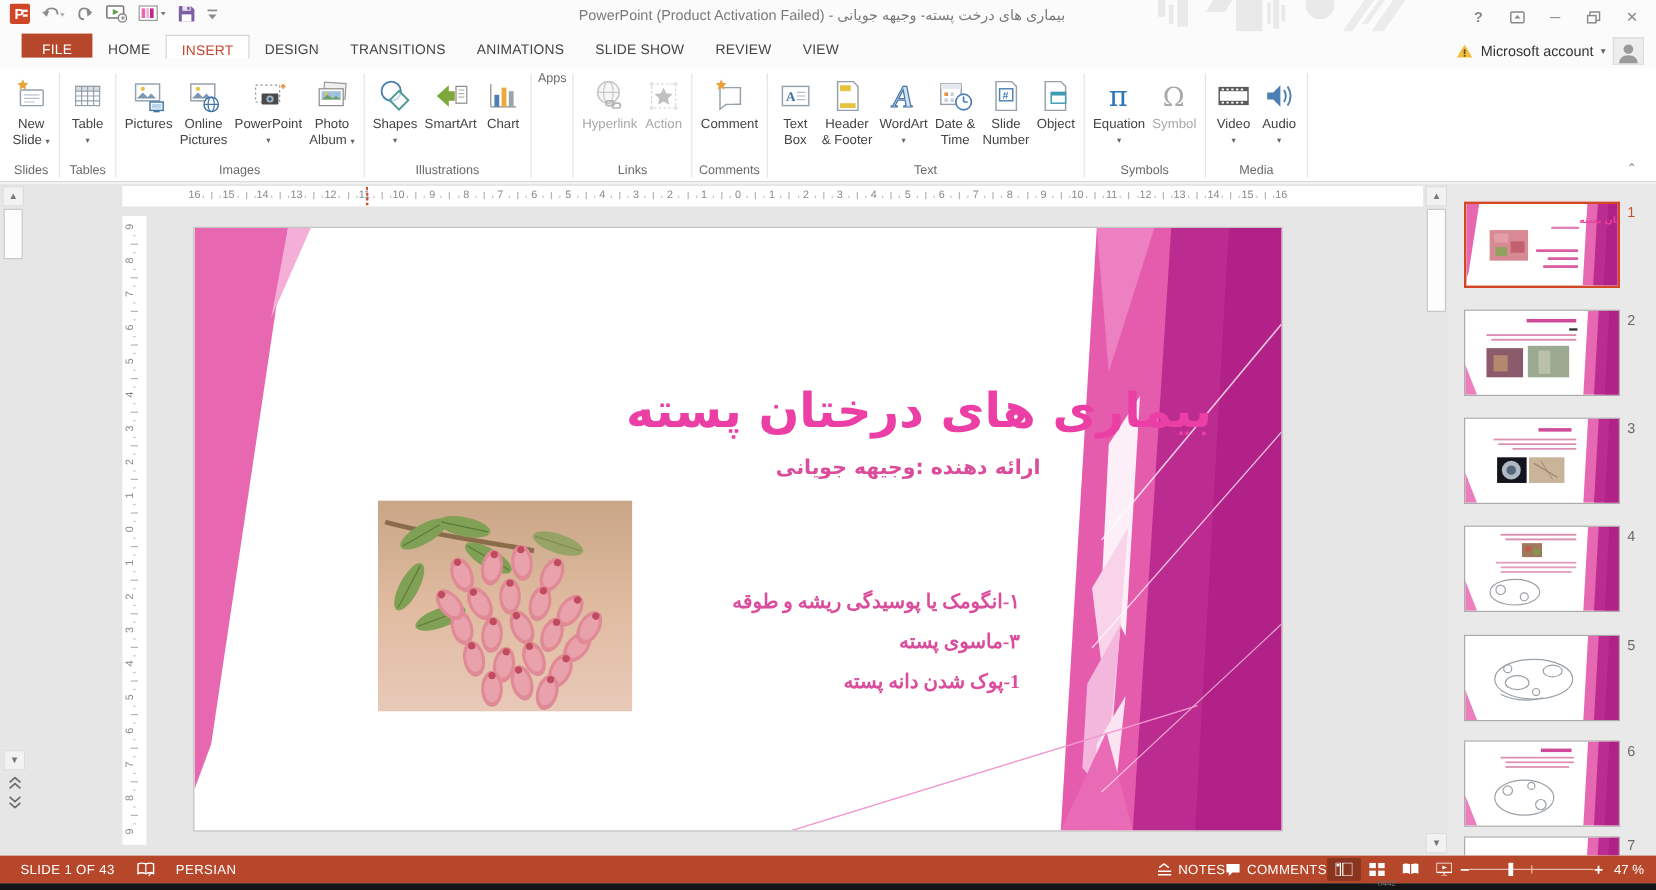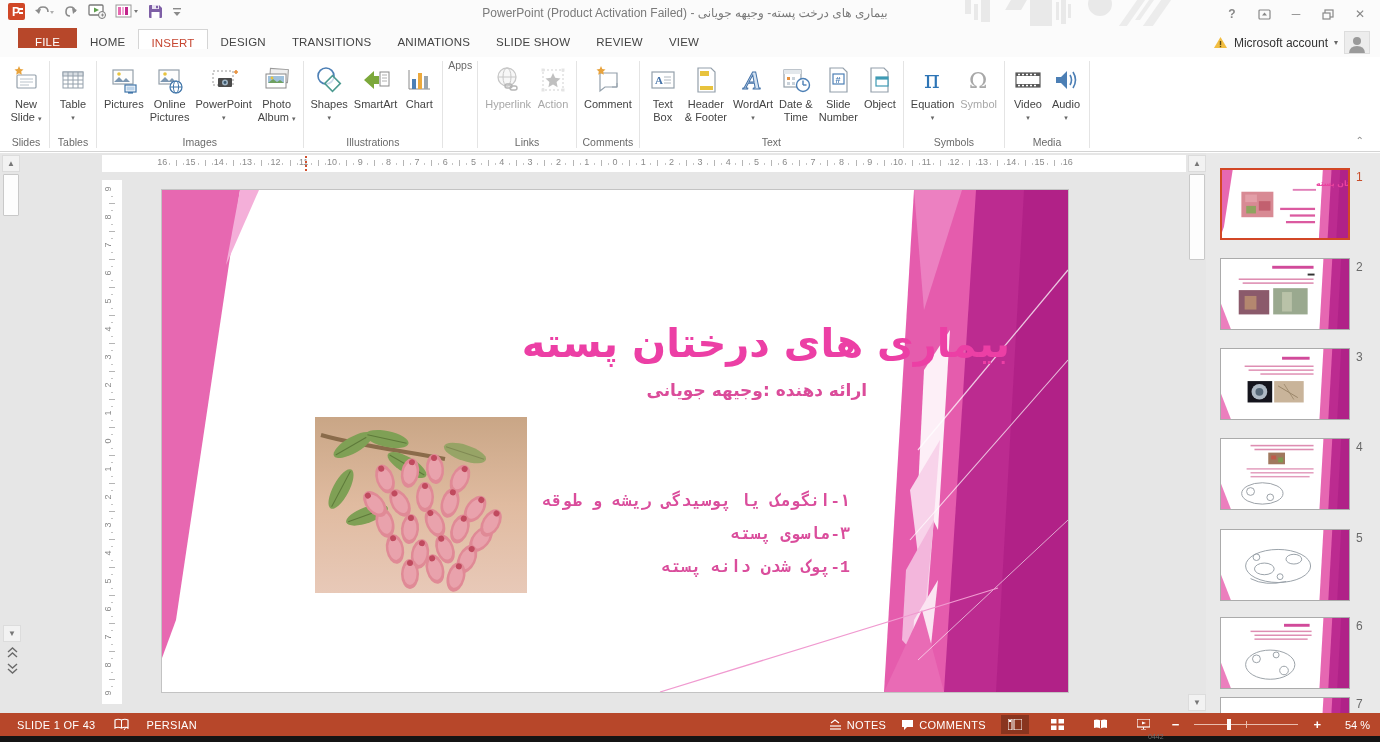--- a/index.html
+++ b/index.html
@@ -63,36 +63,36 @@
 
   .slide-canvas { position:absolute; left:162px; top:37px; width:906px; height:502px; background:#fff;
                   outline:1px solid #C3C3C3; overflow:hidden; }
   .deco { position:absolute; inset:0; }
   .s-title { position:absolute; right:58px; top:130px; font-size:40px; font-weight:bold; color:#EC3FA5;
              direction:rtl; white-space:nowrap; font-family:"DejaVu Sans", sans-serif; }
   .s-sub { position:absolute; right:201px; top:190px; font-size:17px; font-weight:bold; color:#DB4C9A;
            direction:rtl; white-space:nowrap; font-family:"DejaVu Sans", sans-serif; }
   .s-photo { position:absolute; left:153px; top:227px; width:212px; height:176px; }
   .s-list { position:absolute; right:218px; top:295px; direction:rtl; text-align:right; font-size:16.5px;
-            font-weight:600; color:#DA4D9C; line-height:33px; font-family:Liberation Mono, monospace; white-space:nowrap; }
+            font-weight:600; color:#DA4D9C; line-height:33px; font-family:Liberation Serif, serif; white-space:nowrap; }
 
   
   .thumbscroll { position:absolute; left:1188px; top:2px; width:17px; height:556px; }
   .thumbpanel { position:absolute; left:1206px; top:0; width:174px; height:560px; background:#E9E9E9; overflow:hidden; }
   .thumb { position:absolute; left:14px; width:130px; height:72px; background:#fff; border:1px solid #ABABAB; }
   .thumb.sel { border:2px solid #D24726; }
   .thumb svg { position:absolute; inset:0; width:100%; height:100%; }
   .tnum { position:absolute; left:150px; font-size:12px; color:#6A6A6A; }
   .tnum.sel { color:#C94F2C; }
 
   
   .statusbar { position:absolute; top:713px; left:0; right:0; height:23px; background:#B7472A; color:#fff;
                display:flex; align-items:center; font-size:11px; }
   .sb-left { display:flex; align-items:center; gap:18px; padding-left:17px; }
-  .sb-right { position:absolute; right:10px; display:flex; align-items:center; gap:15px; }
+  .sb-right { position:absolute; right:10px; display:flex; align-items:center; }
   .sb-item { display:flex; align-items:center; gap:5px; letter-spacing:.3px; }
   .viewbtn { display:flex; align-items:center; justify-content:center; padding:4px 7px; }
   .viewbtn.active { background:rgba(0,0,0,.25); }
   .zoomtrack { position:relative; width:104px; height:11px; }
   .zoomtrack .line { position:absolute; top:5px; left:0; right:0; height:1px; background:#E9BDAE; }
   .zoomtrack .ctick { position:absolute; top:2px; left:52px; width:1px; height:7px; background:#E9BDAE; }
   .zoomtrack .zthumb { position:absolute; top:0; left:33px; width:4px; height:11px; background:#FDFDFD; }
   .zoomsign { font-size:13px; font-weight:bold; }
   .bottomstrip { position:absolute; top:736px; left:0; right:0; height:6px; background:#141414; }
   .faint-txt { position:absolute; left:1148px; top:-3px; font-size:7px; color:#6E6E6E; }
@@ -1057,21 +1057,21 @@
             <line x1="4" y1="11" x2="9" y2="11" stroke="#fff"></line>
           </svg>
       </span>
       <span class="zoomsign">−</span>
       <span class="zoomtrack">
         <span class="line"></span>
           <span class="ctick"></span>
         <span class="zthumb"></span>
       </span>
       <span class="zoomsign">+</span>
-      <span style="width:34px; text-align:right;">54 %</span>
+      <span style="width:34px; text-align:right;">47 %</span>
     </div>
   </div>
 
   <div class="bottomstrip">
     <span class="faint-txt">0442</span>
   </div>
 
 </div>
 
 </body></html>

